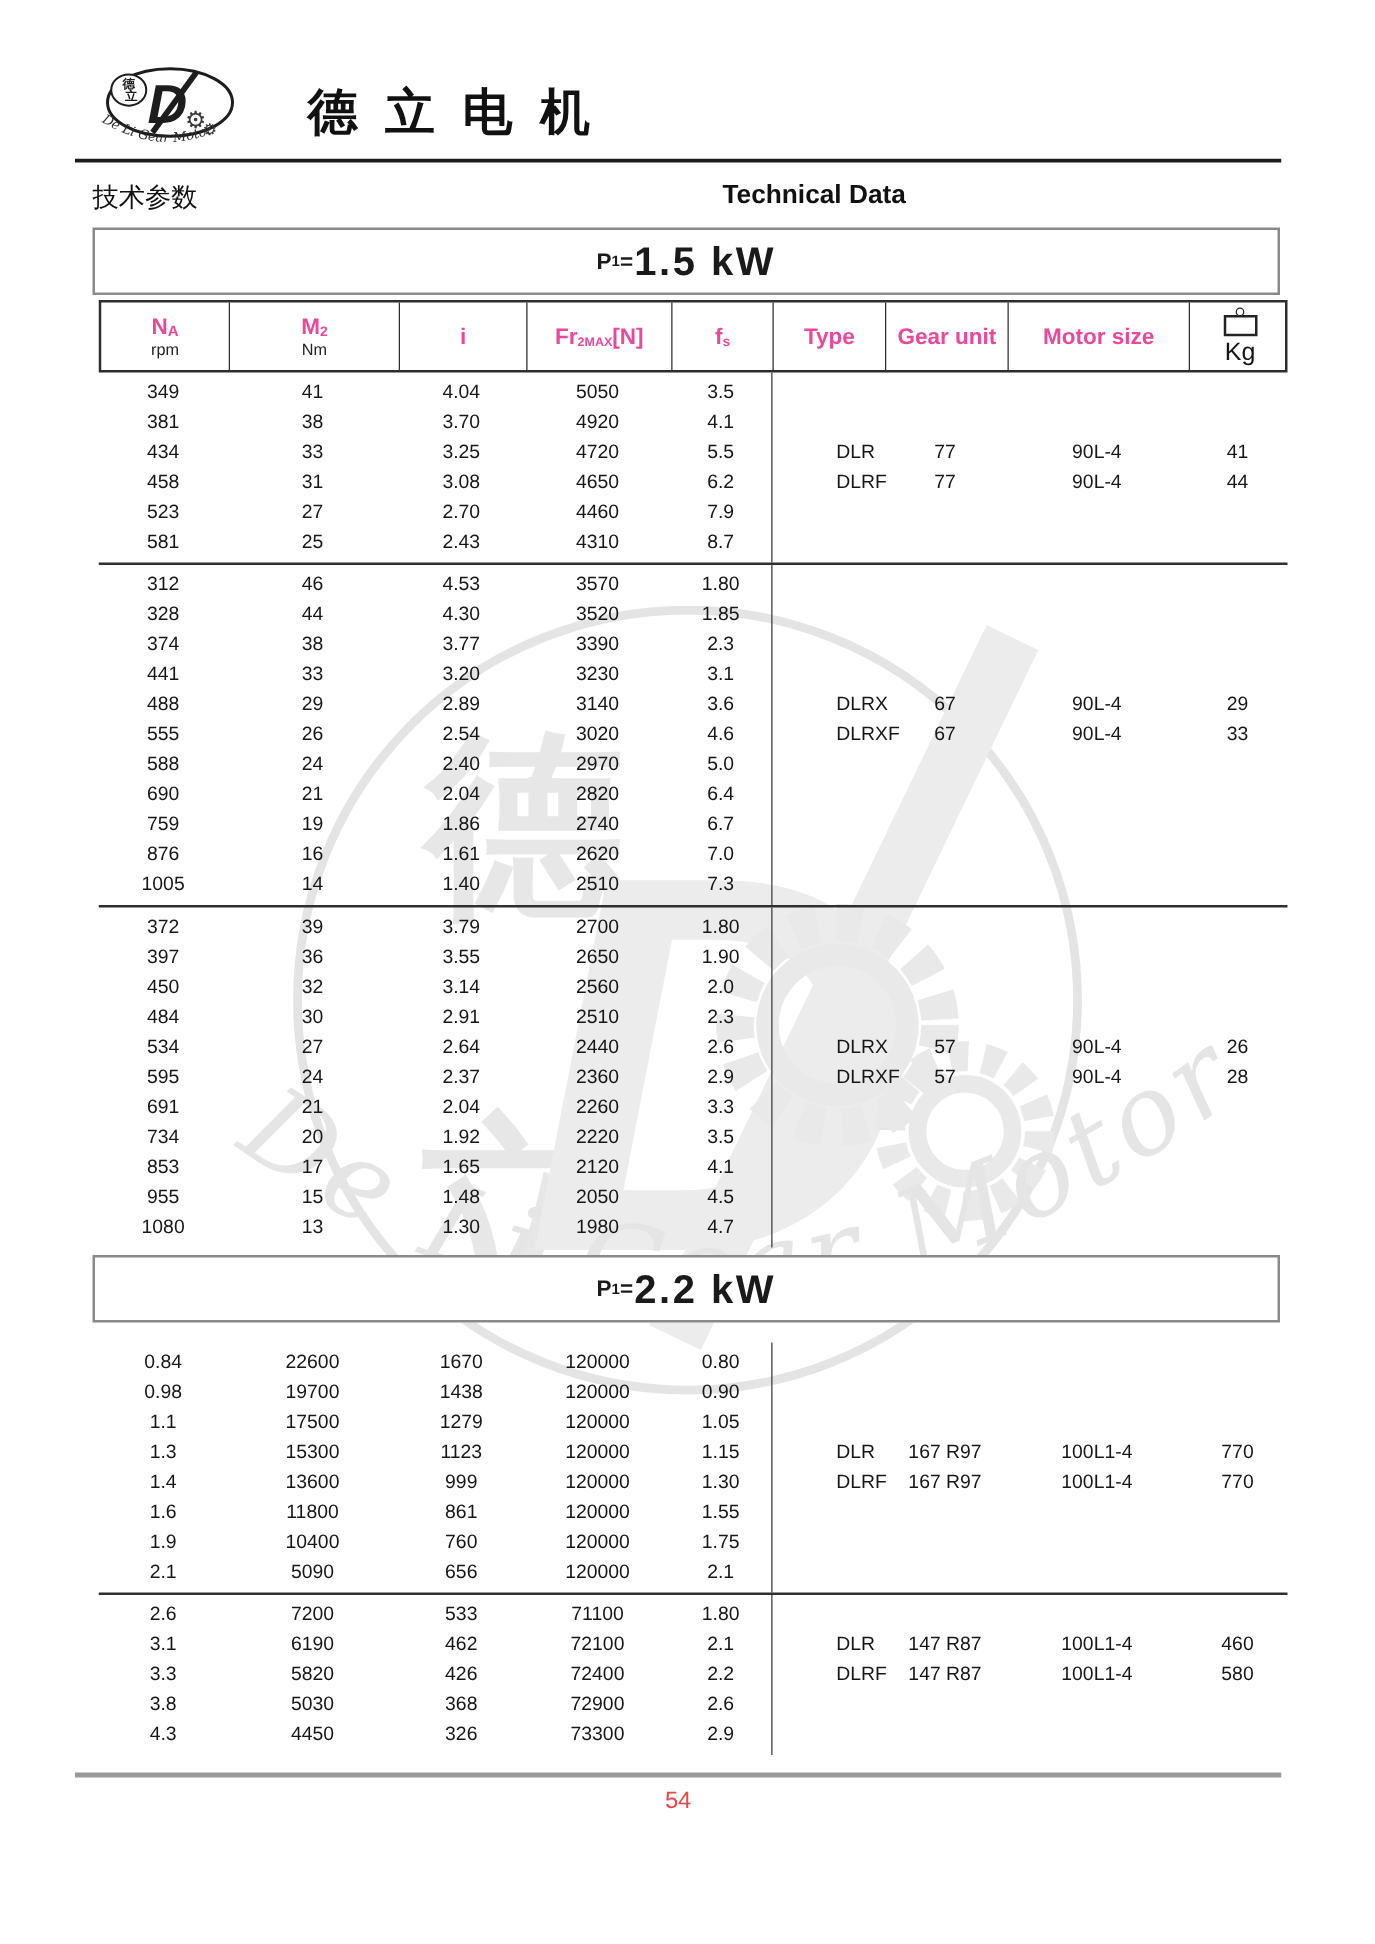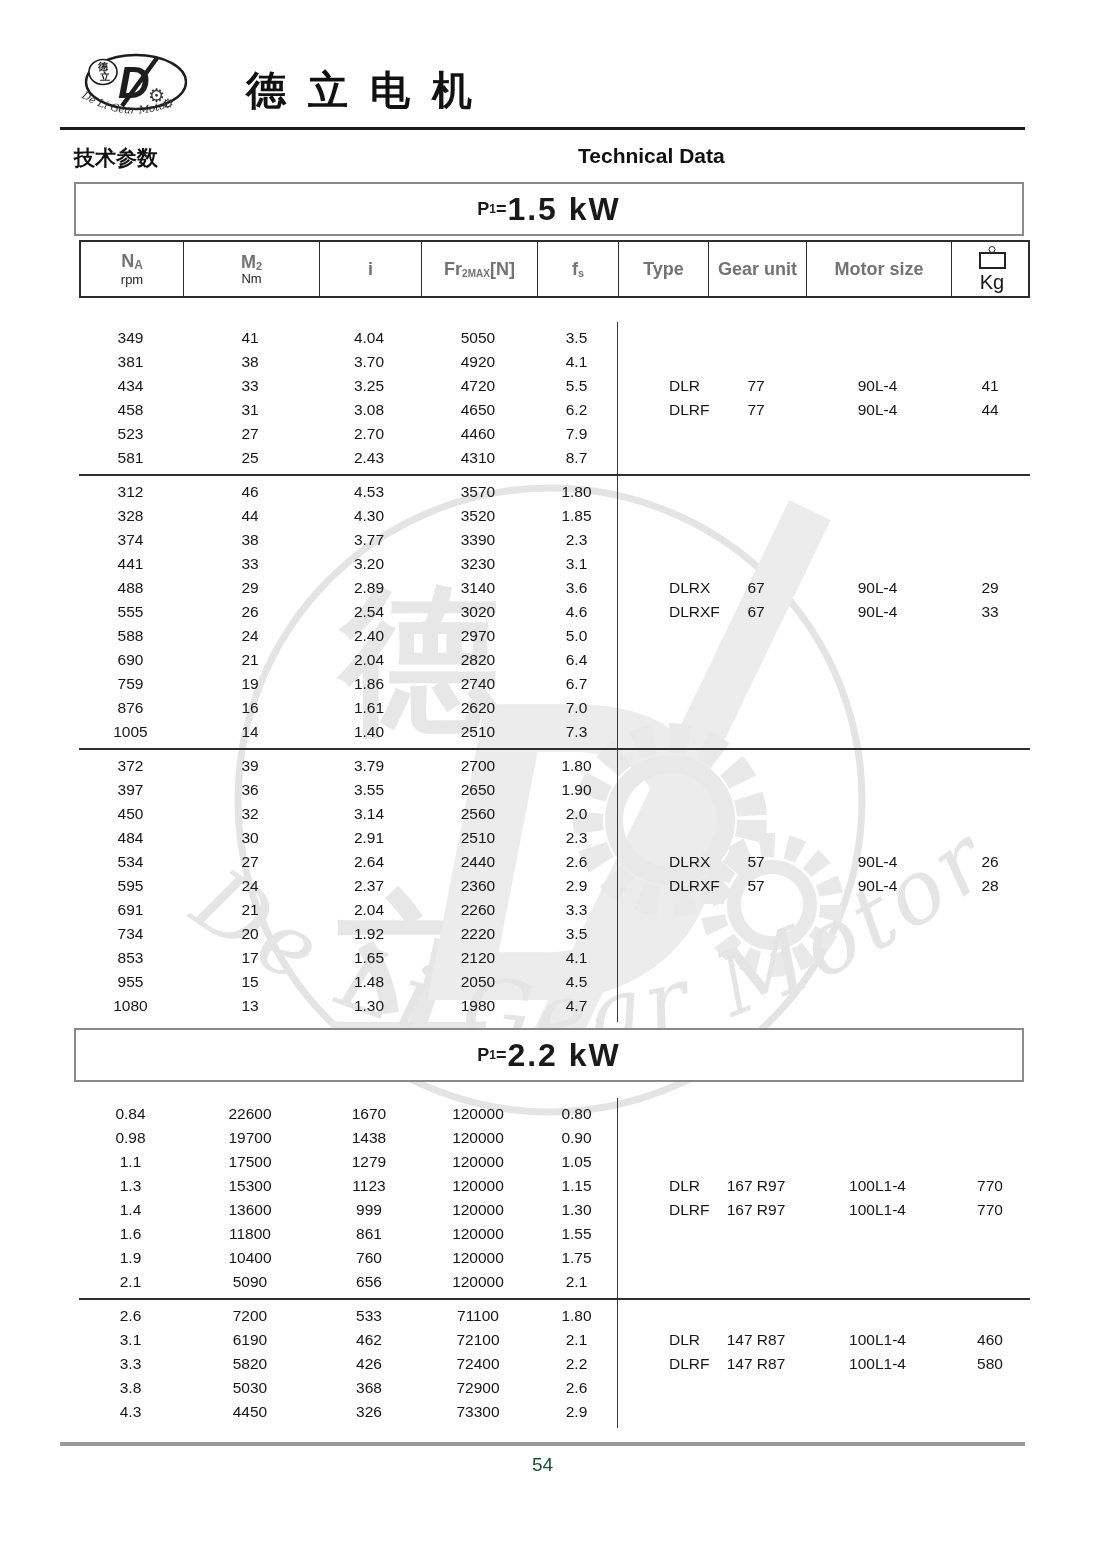--- a/index.html
+++ b/index.html
@@ -22,21 +22,21 @@
   .brand-row { display:flex; align-items:center; gap:34px; height:78px; }
   .brand-name {
     font-family:"DejaVu Serif", serif;
     font-size:40px; font-weight:bold; letter-spacing:22px;
     color:#111; line-height:1; padding-top:6px;
   }
   .brand-rule { width:965px; height:3px; background:#1c1c1c; margin-top:1px; }
 
   
   .subheader { position:relative; height:32px; margin-top:12px; }
-  .subheader .cn { position:absolute; left:14px; top:2px; font-size:21px; font-weight:bold; color:#111; }
+  .subheader .cn { position:absolute; left:14px; top:2px; font-size:21px; font-weight:normal; color:#111; }
   .subheader .en { position:absolute; left:518px; top:2px; font-size:21px; font-weight:bold; color:#111; }
 
   
   .title-box {
     margin-left:14px; width:950px; height:54px;
     border:2px solid #8a8a8a;
     display:flex; align-items:center; justify-content:center;
     background:#fff;
   }
   .title-box .p-small { font-size:18px; font-weight:bold; letter-spacing:0; }
@@ -53,46 +53,46 @@
     margin-left:19px; width:951px; margin-top:4px;
     border:2px solid #2d2d2d; height:58px;
     background:#fff;
   }
   .col-header .hcell {
     border-right:1.5px solid #2d2d2d;
     display:flex; flex-direction:column; align-items:center; justify-content:center;
     line-height:1.15; padding-top:1px;
   }
   .col-header .hcell:last-child { border-right:none; }
-  .hsym { font-size:18px; font-weight:bold; color:#737373; }
+  .hsym { font-size:18px; font-weight:bold; color:#ec4899; }
   .hsym sub { font-size:11px; font-weight:bold; vertical-align:-2px; }
   .hsym .subcaps { font-size:12px; font-weight:bold; }
   .hunit { font-size:13px; color:#222; margin-top:0px; }
   .kg-cell { display:flex; flex-direction:column; align-items:center; justify-content:center; }
   .weight-icon { position:relative; width:27px; height:17px; border:2px solid #222; margin-top:6px; }
   .weight-icon::before {
     content:""; position:absolute; left:50%; top:-8px; transform:translateX(-50%);
     width:5px; height:5px; border:1.5px solid #222; border-radius:50%; background:#fff;
   }
   .kg-label { font-size:20px; color:#151515; margin-top:2px; }
 
   
   .blocks { margin-left:19px; width:951px; }
-  .blocks.first { margin-top:24px; }
+  .blocks.first { }
   .blocks.second { margin-top:16px; }
   .block { position:relative; padding:4px 0; }
   .block .vline { position:absolute; left:538px; top:0; bottom:0; width:1.2px; background:#3a3a3a; }
   .block-sep { border-top:2px solid #2f2f2f; height:0; width:951px; }
   .row { height:24px; align-items:center; }
   .cell { font-size:15.5px; text-align:center; color:#161616; white-space:nowrap; }
   .cell.c5 { text-align:left; padding-left:52px; }
 
   
   .footer-rule { width:965px; height:4px; background:#9a9a9a; margin-top:14px; }
-  .page-num { text-align:center; width:965px; font-size:19px; color:#14532d; margin-top:8px; }
+  .page-num { text-align:center; width:965px; font-size:19px; color:#ef4444; margin-top:8px; }
 </style>
 </head>
 <body>
 
 <svg class="watermark" width="1060" height="740" viewBox="0 0 1060 740">
   <circle cx="530" cy="320" r="312" fill="none" stroke="#e4e4e4" stroke-width="7"></circle>
   <text x="320" y="235" font-size="160" fill="#e7e7e7" font-family="DejaVu Serif, serif" font-weight="bold">德</text>
   <text x="310" y="545" font-size="160" fill="#e7e7e7" font-family="DejaVu Serif, serif" font-weight="bold">立</text>
   <path d="M 790 30 L 520 590" stroke="#ececec" stroke-width="46" fill="none"></path>
   <text x="400" y="520" font-size="430" font-style="italic" font-weight="bold" fill="#ececec" font-family="Liberation Sans, sans-serif">D</text>

